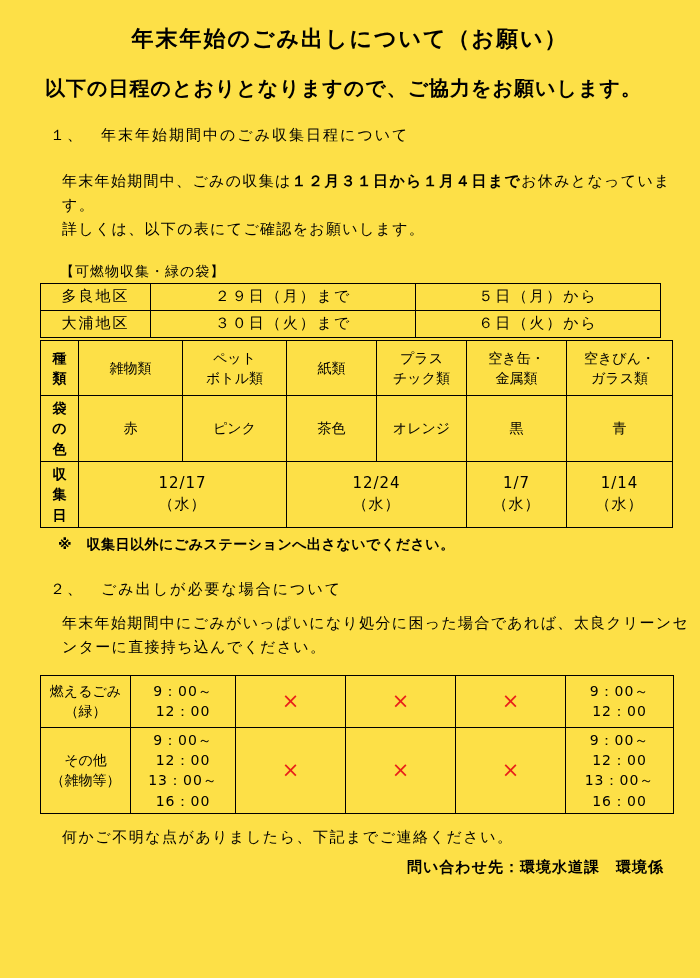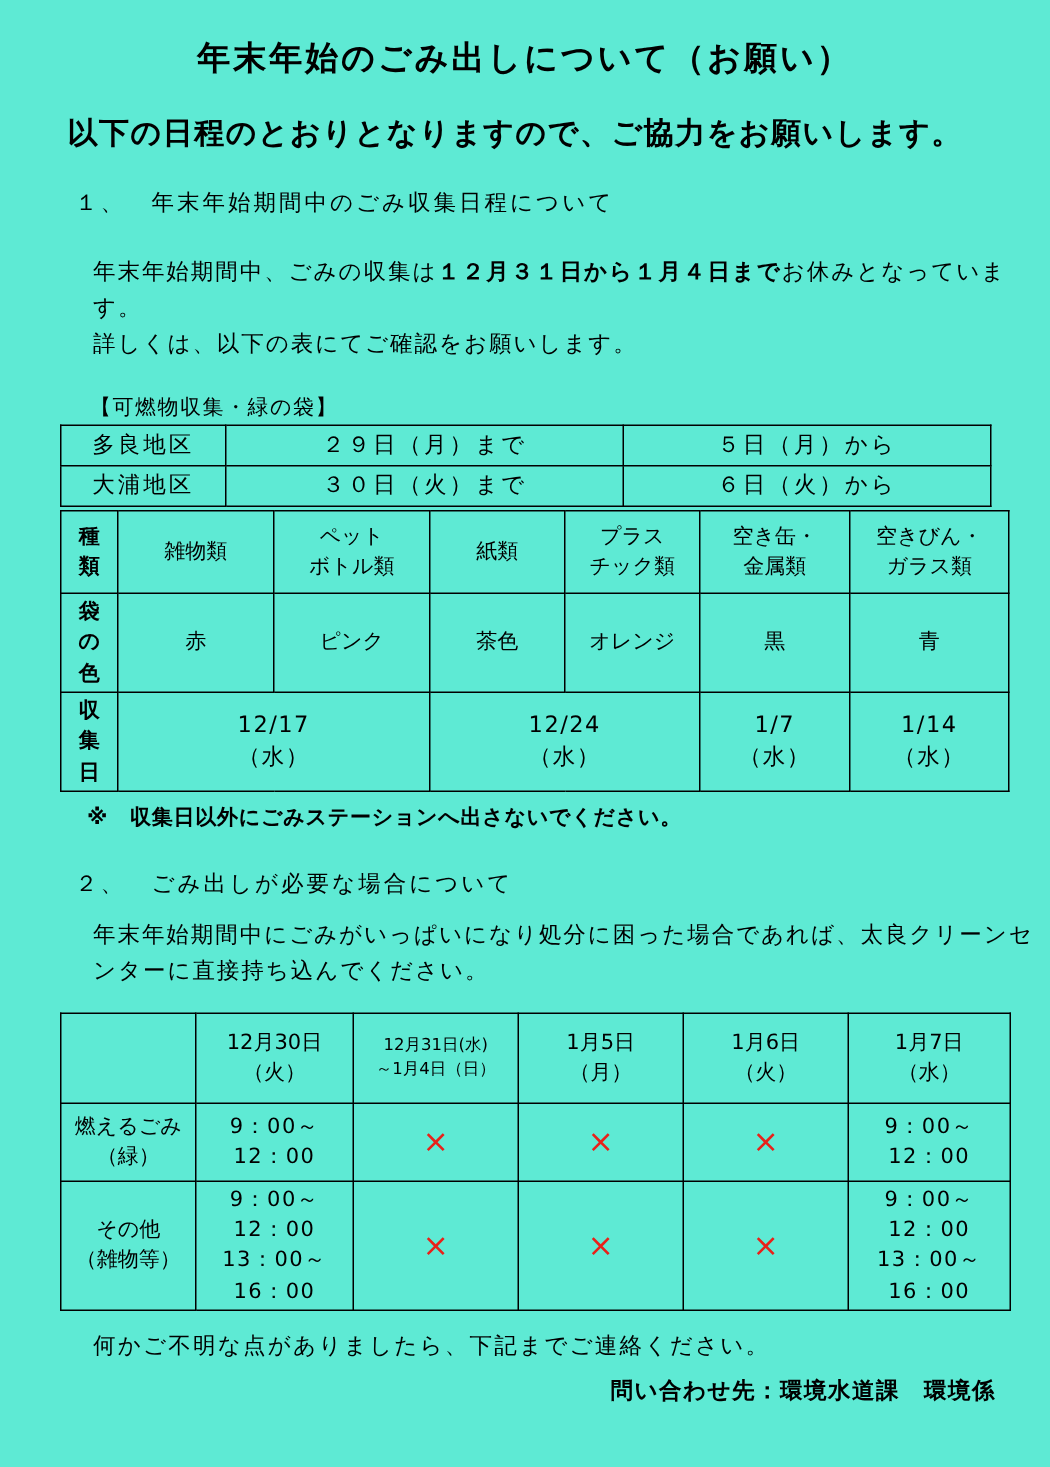--- a/index.html
+++ b/index.html
@@ -2,21 +2,21 @@
 <html lang="ja"><head>
 <meta charset="utf-8">
 <style>
   * { margin:0; padding:0; box-sizing:border-box; }
   html,body { background:#ffffff; }
   body{
     width:700px; height:978px;
     font-family:"DejaVu Sans","Liberation Sans",sans-serif;
     color:#000; overflow:hidden;
   }
-  .page{ width:700px; height:978px; position:relative; background:#5eead4; }
+  .page{ width:700px; height:978px; position:relative; background:#fde047; }
 
   .title{
     padding-top:24px; text-align:center;
     font-size:22px; font-weight:bold; letter-spacing:2px;
   }
   .lead{
     margin:21px 0 0 45px;
     font-size:20px; font-weight:bold; letter-spacing:1px;
   }
   .sec-heading{
@@ -168,33 +168,20 @@
   <table class="t3">
     <colgroup>
       <col style="width:90px">
         <col style="width:105px">
         <col style="width:110px">
       <col style="width:110px">
         <col style="width:110px">
         <col style="width:108px">
     </colgroup>
     <tbody>
-        <tr class="r-head">
-      <th></th>
-      <th>12月30日
-（火）</th>
-      <th class="small-date">12月31日(水)
-～1月4日（日）</th>
-      <th>1月5日
-（月）</th>
-      <th>1月6日
-（火）</th>
-      <th>1月7日
-（水）</th>
-    </tr>
     <tr class="r-burn">
       <th>燃えるごみ
 （緑）</th>
       <td class="timecell">9：00～
 12：00</td>
       <td class="xmark" style="color: rgb(232, 33, 26);">×</td>
       <td class="xmark" style="color: rgb(232, 33, 26);">×</td>
       <td class="xmark" style="color: rgb(232, 33, 26);">×</td>
       <td class="timecell">9：00～
 12：00</td>

